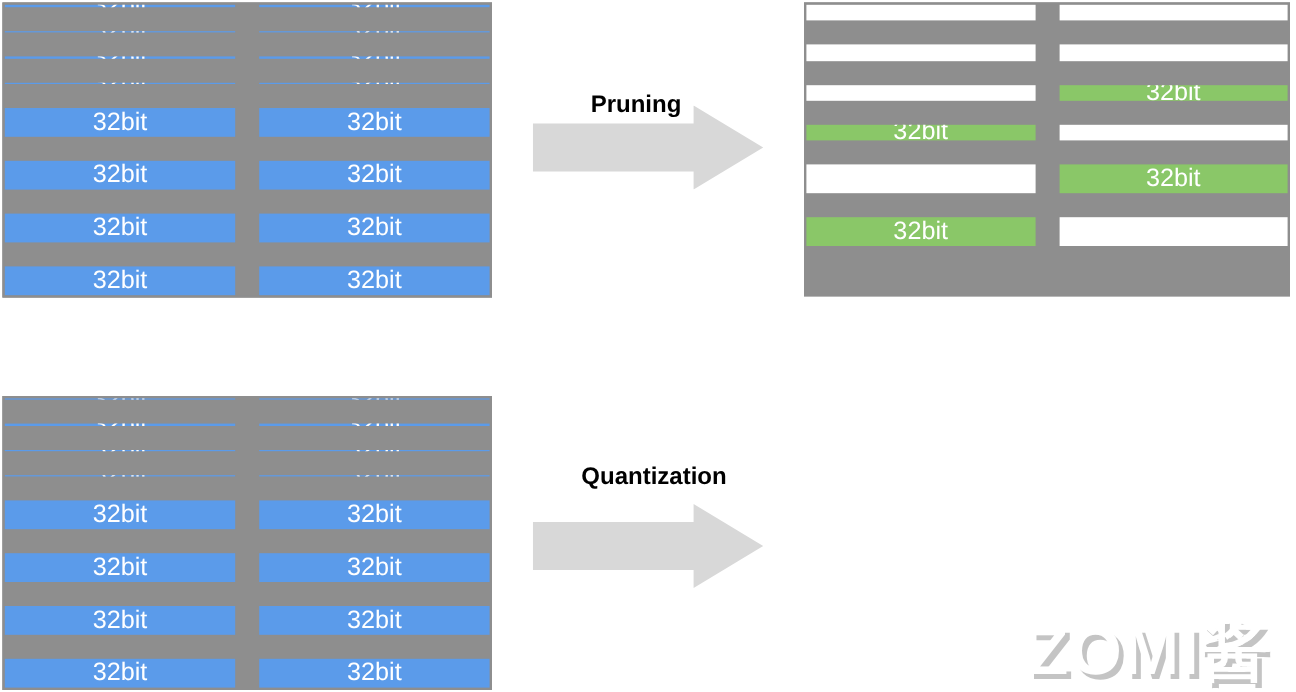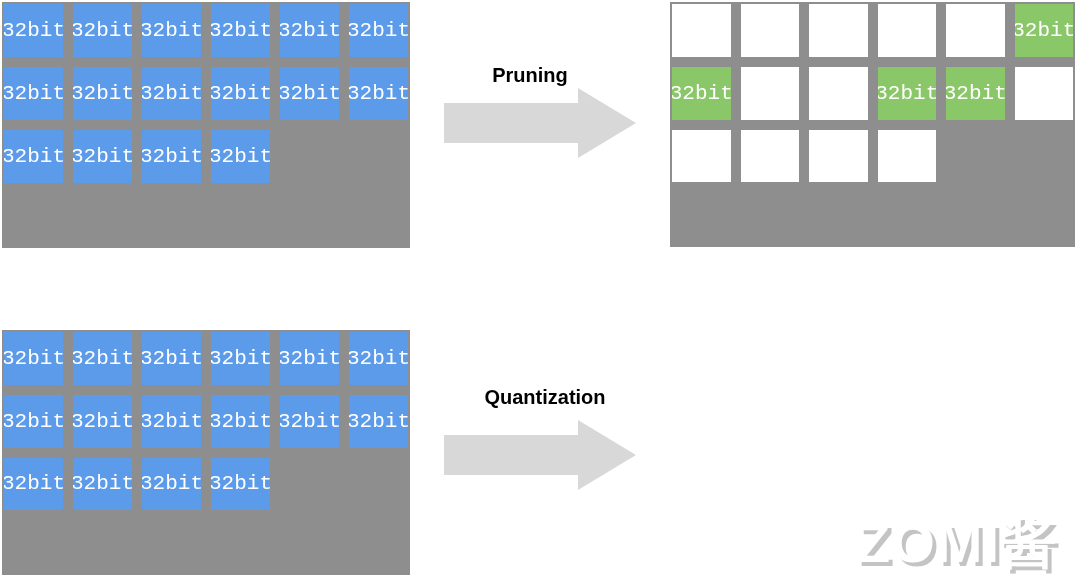--- a/index.html
+++ b/index.html
@@ -7,26 +7,25 @@
   body {
     position: relative;
     width: 1080px;
     height: 577px;
     overflow: hidden;
     font-family: "Liberation Sans", sans-serif;
   }
   .grid {
     position: absolute;
     display: grid;
-    grid-template-columns: repeat(6, 1fr);
+    grid-template-columns: repeat(2, 1fr);
     grid-template-rows: repeat(4, 1fr);
-    gap: 10px;
+    gap: 20px;
     background: var(--border);
     border: 2px solid var(--border);
-    font-family: Liberation Mono, monospace;
   }
   .cell {
     display: flex;
     align-items: center;
     justify-content: center;
     font-size: 21px;
     color: var(--cell-text);
     overflow: hidden;
   }
   .cell.blue  { background: var(--blue); }
@@ -37,21 +36,21 @@
   #grid-quantization-before { left: 2px;   top: 330px; width: 408px; height: 245px; }
   .op-label {
     position: absolute;
     width: 210px;
     text-align: center;
     font-size: 20px;
     font-weight: bold;
     color: var(--label-text);
     white-space: nowrap;
   }
-  #pruning-label      { left: 425px; top: 64px; }
+  #pruning-label      { left: 425px; top: 76px; }
   #quantization-label { left: 440px; top: 386px; }
   .block-arrow { position: absolute; width: 192px; height: 70px; color: var(--arrow); }
   #pruning-arrow      { left: 444px; top: 88px; }
   #quantization-arrow { left: 444px; top: 420px; }
   .watermark {
     position: absolute;
     left: 856px;
     top: 506px;
     font-size: 56px;
     font-weight: 800;

